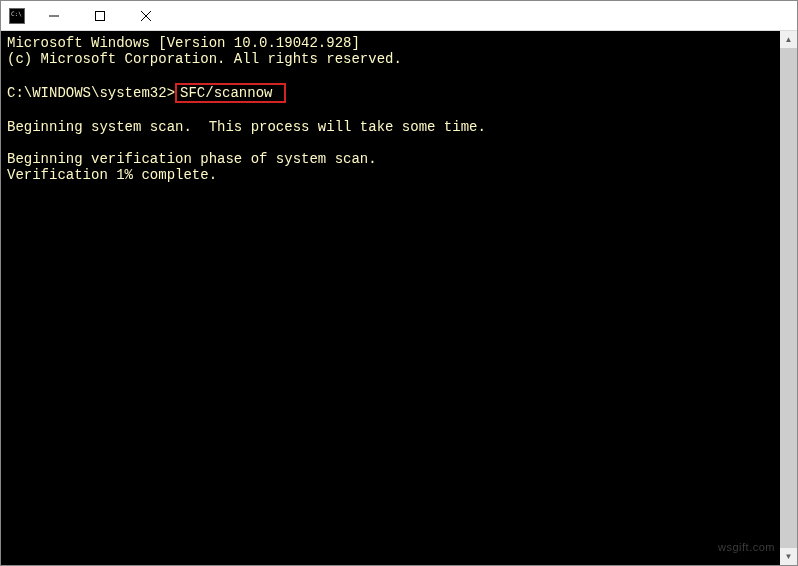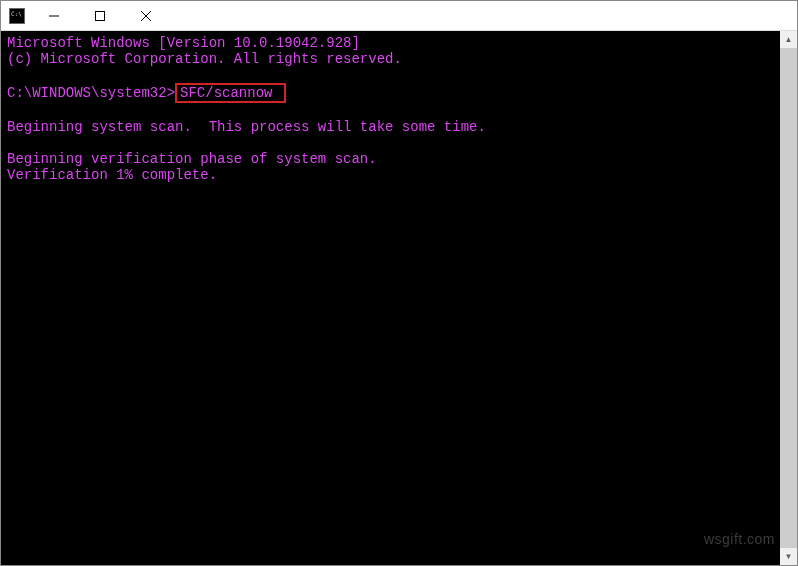--- a/index.html
+++ b/index.html
@@ -61,21 +61,21 @@
     .terminal-wrap {
       position: relative;
       height: calc(100% - 30px);
       background: #000;
     }
     .terminal {
       width: calc(100% - 17px);
       height: 100%;
       padding: 4px 6px;
       background: #000;
-      color: #d946ef;
+      color: #fef9c3;
       font-family: Consolas, "Courier New", monospace;
       font-size: 14px;
       line-height: 16px;
       white-space: pre;
       overflow: hidden;
     }
     .highlight-box {
       border: 2px solid #d32424;
       padding: 0 3px;
       display: inline-block;
@@ -107,24 +107,24 @@
     }
     .scroll-thumb {
       position: absolute;
       top: 0;
       width: 100%;
       height: 100%;
       background: #cdcdcd;
     }
     .watermark {
       position: absolute;
-      bottom: 18px;
+      bottom: 12px;
       right: 22px;
       color: #555;
-      font-size: 14px;
+      font-size: 11px;
       font-family: Arial, sans-serif;
       letter-spacing: 0.5px;
       opacity: 0.7;
     }
   </style>
 </head>
 <body>
 
 <div class="titlebar">
   <span class="titlebar-icon"></span>

